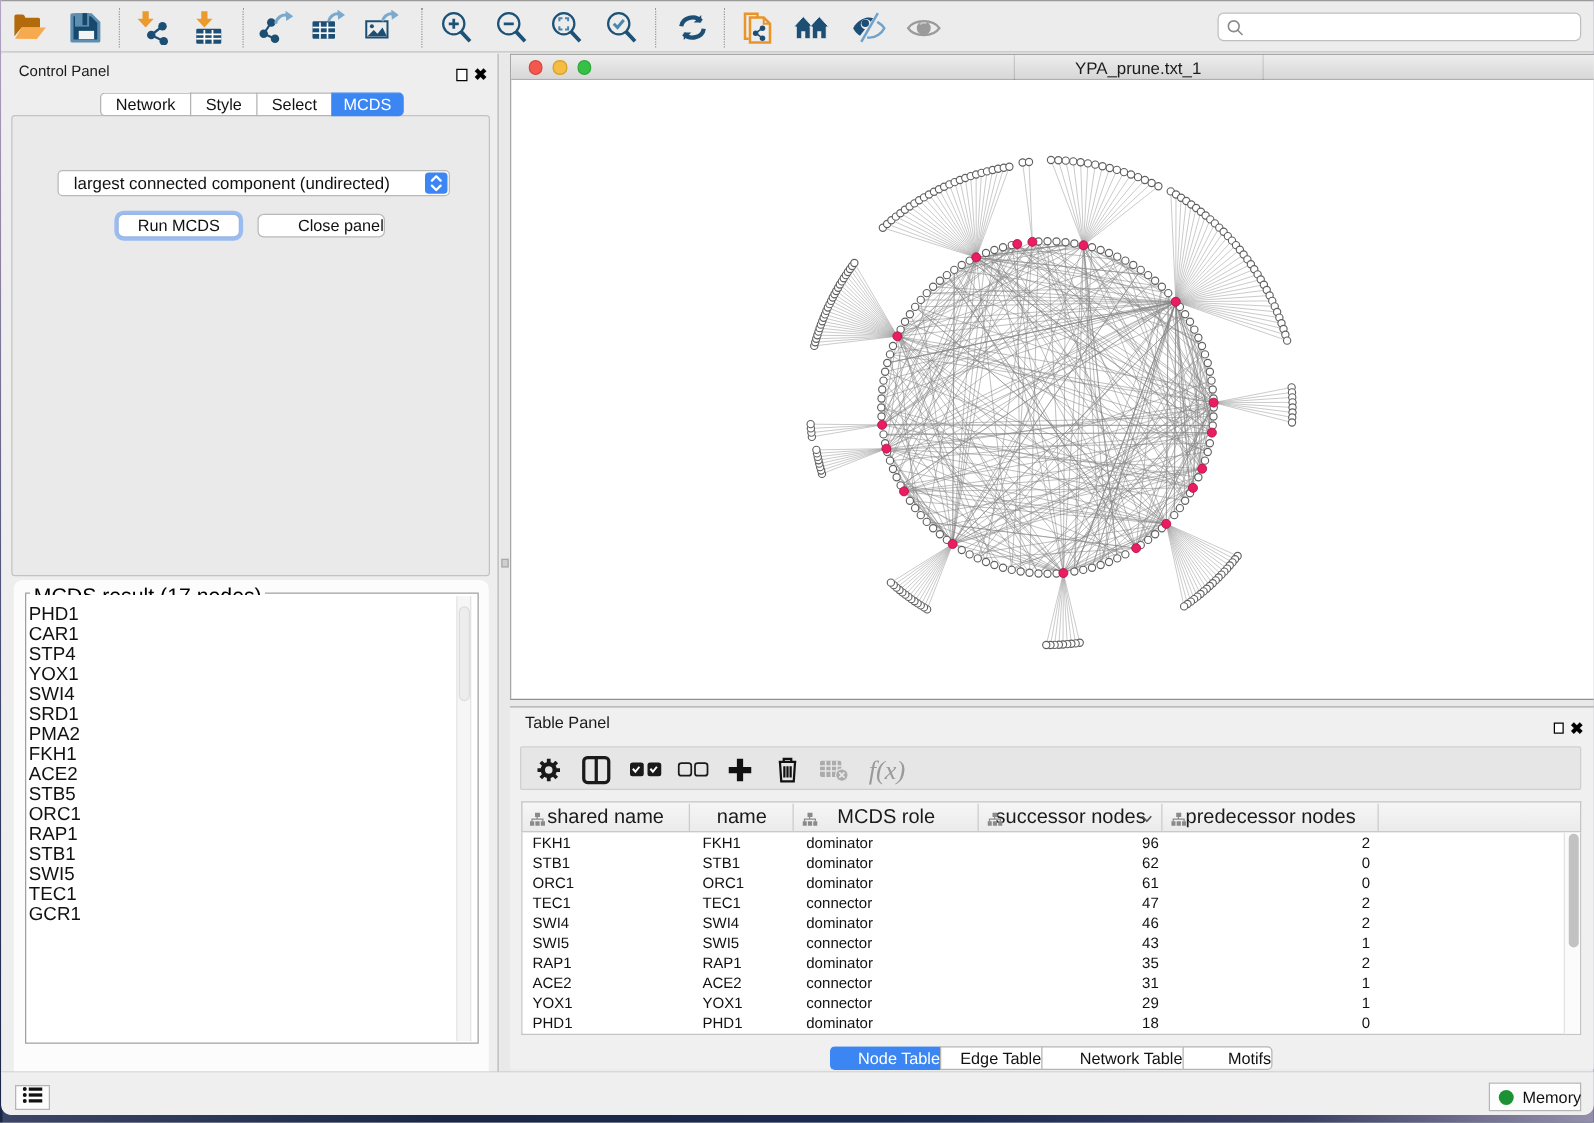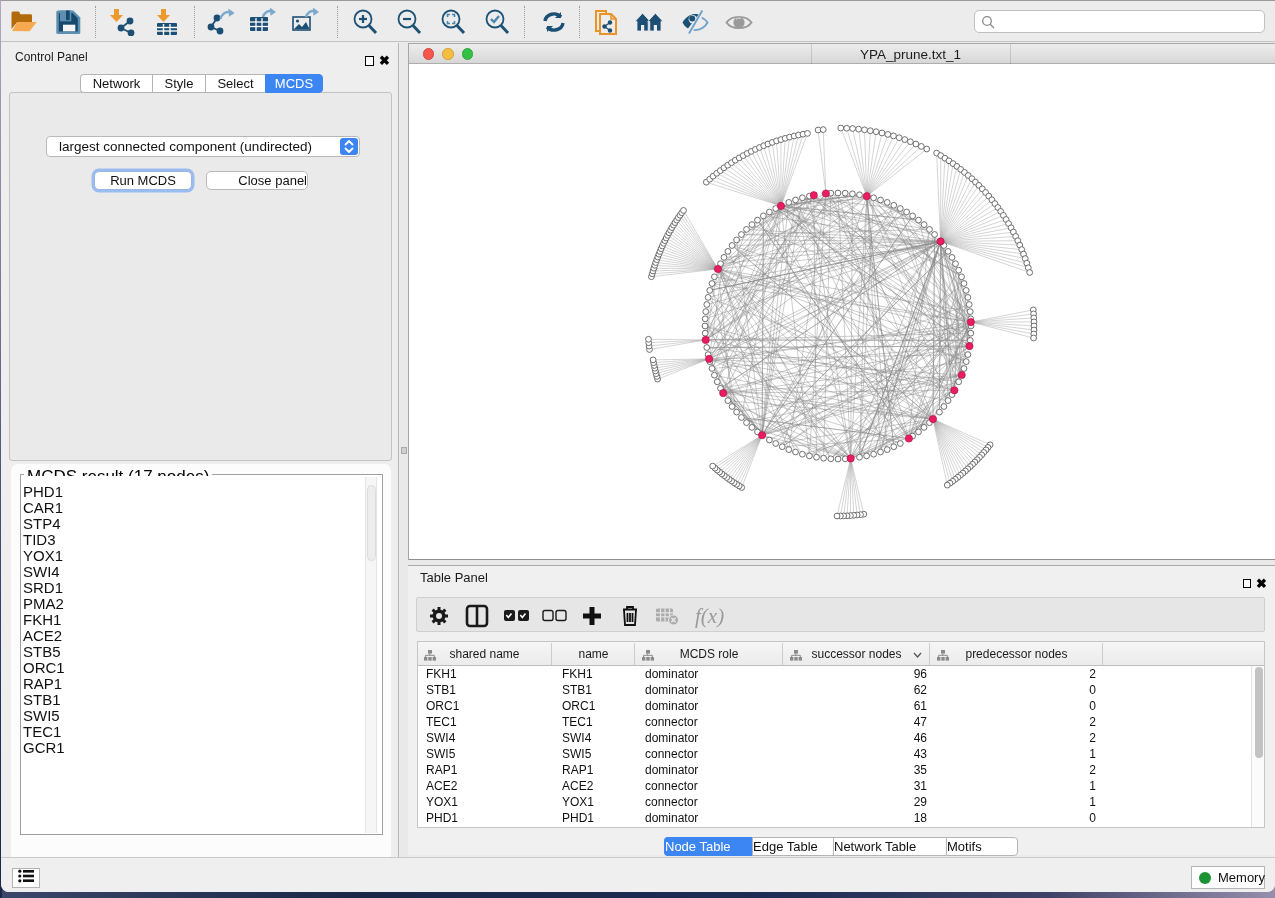--- a/index.html
+++ b/index.html
@@ -53,33 +53,33 @@
 #nettitle .s2 { position:absolute; left:601px; top:0; height:20px; border-left:1px solid rgba(0,0,0,0.13); }
 #graph { position:absolute; left:0px; top:20px; }
 
 
 #hsplit { position:absolute; left:407px; top:560px; width:868px; height:5px; background:#e9e9e9; }
 
 
 #tpanel { position:absolute; left:407px; top:565px; width:868px; height:290px; background:#f0f0f0; border-top:1px solid #a9a9a9; }
 #tpanel .ptitle { position:absolute; left:12px; top:4px; font-size:13px; color:#1a1a1a; }
 #ttool { position:absolute; left:8px; top:31px; width:849px; height:35px; background:#e6e6e6; border:1px solid #cfcfcf; border-radius:2px; }
-#thead { position:absolute; left:9px; top:75px; width:848px; height:25px; background:linear-gradient(#f6f6f6,#ebebeb); border:1px solid #c5c5c5; border-bottom:1px solid #bdbdbd; font-size:12px; color:#1a1a1a;padding-left:16px; }
+#thead { position:absolute; left:9px; top:75px; width:848px; height:25px; background:linear-gradient(#f6f6f6,#ebebeb); border:1px solid #c5c5c5; border-bottom:1px solid #bdbdbd; font-size:16px; color:#1a1a1a;padding-left:16px; }
 .hc { position:absolute; top:1px; height:22px; line-height:22px; text-align:center; border-right:1px solid #cccccc; }
 .cicon { position:absolute; left:6px; top:7px; }
 .sarrow { position:absolute; right:7px; top:9px; }
 #tbody { position:absolute; left:9px; top:100px; width:848px; height:162px; background:#fff; border:1px solid #c5c5c5; border-top:none; overflow:hidden; font-size:12px; color:#111; }
 .tr { height:16px; line-height:16px; position:relative; }
 .tr div { position:absolute; top:0; height:16px; }
 .c1 { left:8px; } .c2 { left:144px; } .c3 { left:227px; }
 .c4 { left:366px; width:143px; text-align:right; } .c5 { left:514px; width:164px; text-align:right; }
 #tsb { position:absolute; right:0px; top:0px; width:13px; height:161px; background:#fbfbfb; border-left:1px solid #e2e2e2; }
 #tsb .th { position:absolute; left:2.5px; top:1px; width:8.5px; height:91px; background:#c2c2c2; border-radius:4.5px; }
 #ttabs { position:absolute; left:256px; top:271px; height:19px; }
-.ttab { position:relative; float:left; height:19px; line-height:18px; font-size:13px; color:#111; background:#fff; border:1px solid #b4b4b4; border-right:none; text-align:left; }
+.ttab { position:relative; float:left; height:19px; line-height:18px; font-size:13px; color:#111; background:#fff; border:1px solid #b4b4b4; border-right:none; text-align:right; }
 .ttab:first-child { border-radius:4px 0 0 4px; }
 .ttab.last { border-right:1px solid #b4b4b4; border-radius:0 4px 4px 0; }
 .ttab.sel { background:#3c86f4; color:#fff; border-color:#3c86f4; }
 
 
 #status { position:absolute; left:0; top:857px; width:1274px; height:35px; background:#efefef; border-top:1px solid #c9c9c9; border-radius:0 0 8px 8px; }
 #lbtn { position:absolute; left:11px; top:10px; width:28px; height:20px; background:#fdfdfd; border:1px solid #b5b5b5; text-align:center; }
 #membtn { position:absolute; right:10px; top:8px; width:74px; height:23px; background:#fdfdfd; border:1px solid #b5b5b5; font-size:13px; color:#111; }
 #membtn .dot { position:absolute; left:7px; top:5px; width:12px; height:12px; border-radius:50%; background:#1b9335; }
 #membtn .t { position:absolute; left:26px; top:3px; }
@@ -265,21 +265,20 @@
     <div id="btnrun">Run MCDS</div>
     <div id="btnclose">Close panel</div>
   </div>
   <div id="wpanel"></div>
   <div id="fldset">
     <div id="legend">MCDS result (17 nodes)</div>
     <div id="mlist">
           <div class="li">PHD1</div>
           <div class="li">CAR1</div>
           <div class="li">STP4</div>
-          <div class="li">TID3</div>
           <div class="li">YOX1</div>
           <div class="li">SWI4</div>
           <div class="li">SRD1</div>
           <div class="li">PMA2</div>
           <div class="li">FKH1</div>
           <div class="li">ACE2</div>
           <div class="li">STB5</div>
           <div class="li">ORC1</div>
           <div class="li">RAP1</div>
           <div class="li">STB1</div>

